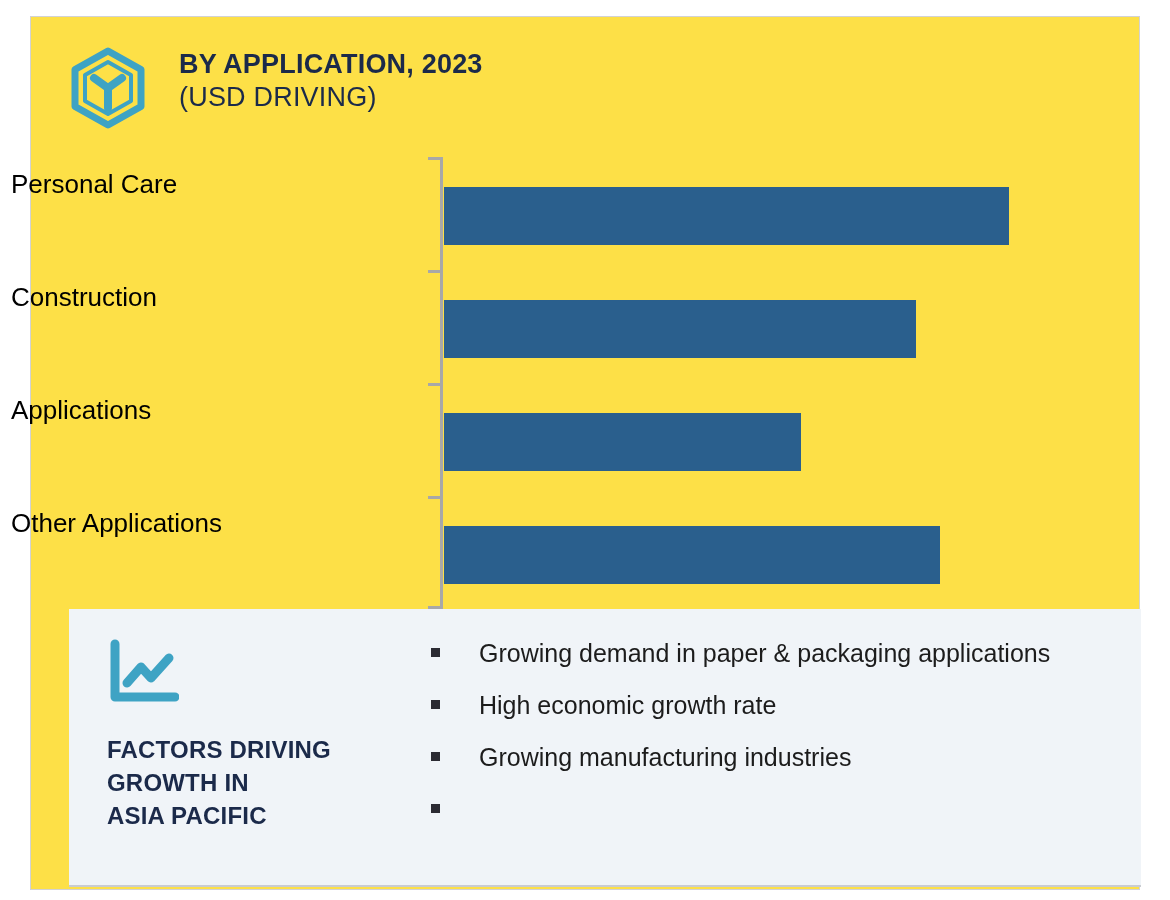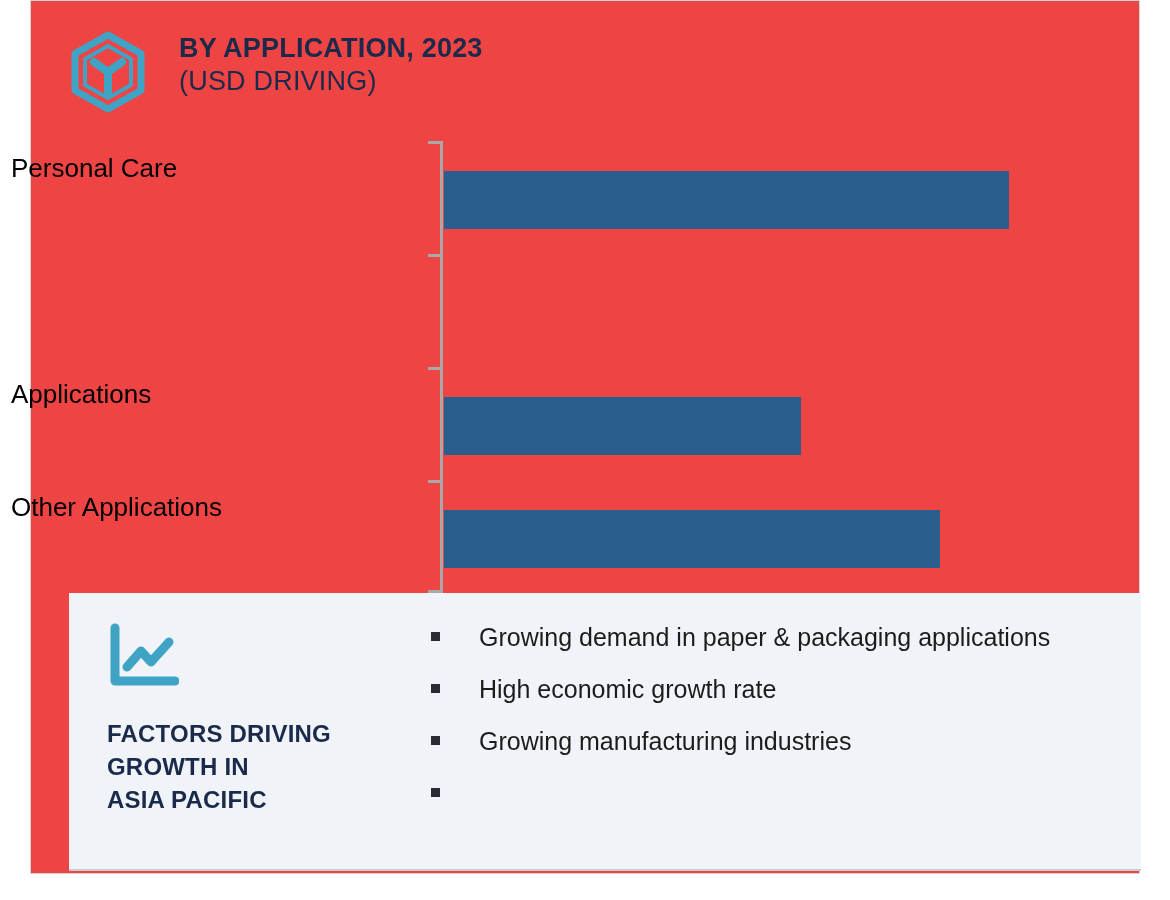--- a/index.html
+++ b/index.html
@@ -12,25 +12,25 @@
     height: 900px;
     font-family: "Liberation Sans", sans-serif;
     position: relative;
     overflow: hidden;
   }
 
   
   #infographic-frame {
     position: absolute;
     left: 30px;
-    top: 0;
+    top: 16px;
     width: 1110px;
     height: 874px;
     border: 1px solid #d2d2d4;
-    background: #ef4444;
+    background: #fde047;
     box-sizing: border-box;
   }
 
   
   #chart-header {
     position: absolute;
     left: 38px;
     top: 27px;
     display: flex;
     align-items: flex-start;
@@ -196,20 +196,24 @@
     <div class="axis-tick" style="top:121px;"></div>
     <div class="axis-tick" style="top:234px;"></div>
     <div class="axis-tick" style="top:347px;"></div>
     <div class="axis-tick" style="top:457px;"></div>
 
     <div class="bar-row" style="top:0px;">
       <div class="bar-label">Personal Care</div>
       <div class="bar-rect" style="width:565px;"></div>
     </div>
 
+    <div class="bar-row" style="top:113px;">
+      <div class="bar-label">Construction</div>
+      <div class="bar-rect" style="width:472px;"></div>
+    </div>
 
     <div class="bar-row" style="top:226px;">
       <div class="bar-label">Applications</div>
       <div class="bar-rect" style="width:357px;"></div>
     </div>
 
     <div class="bar-row" style="top:339px;">
       <div class="bar-label">Other Applications</div>
       <div class="bar-rect" style="width:496px;"></div>
     </div>

